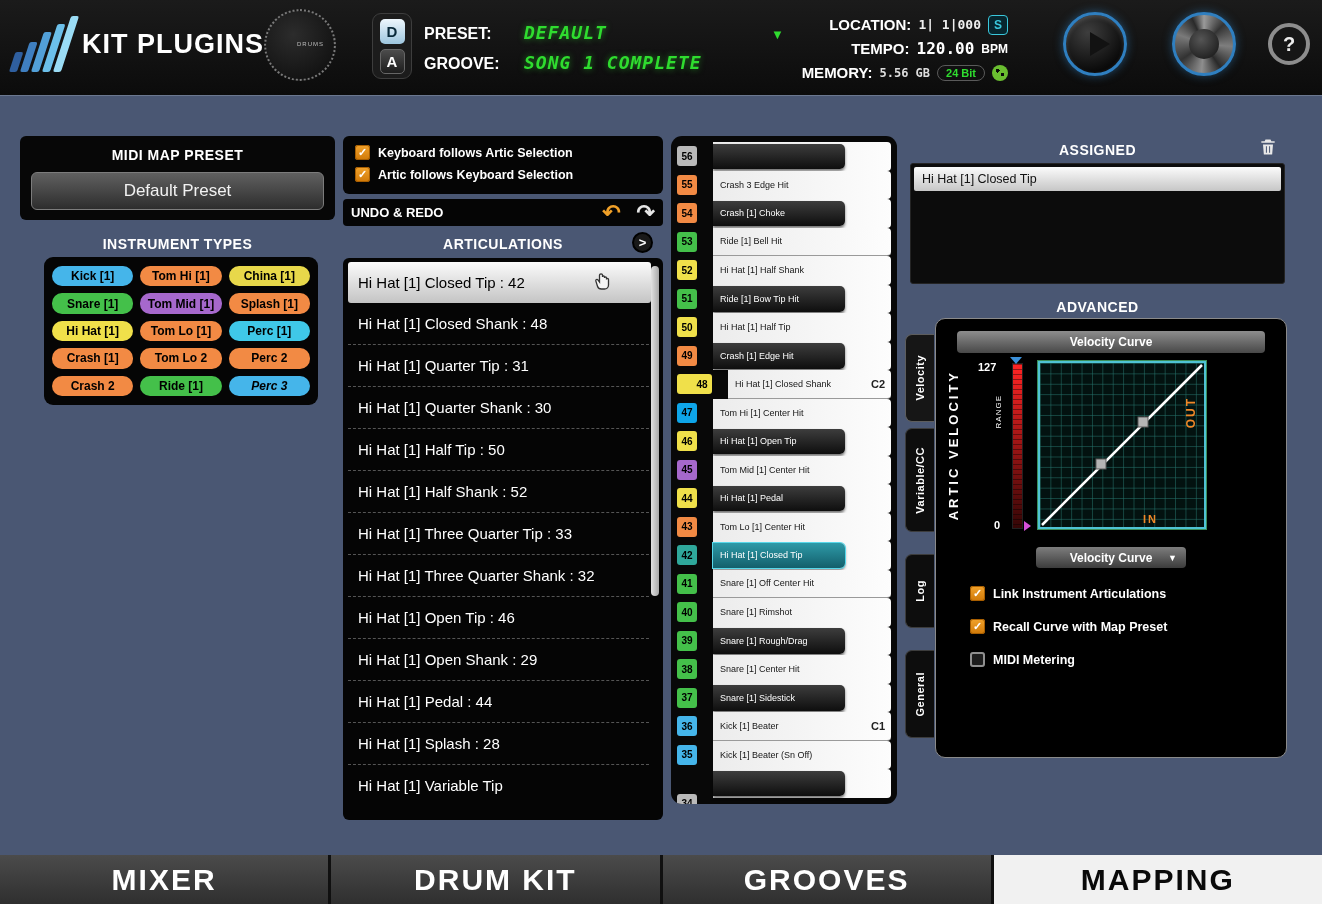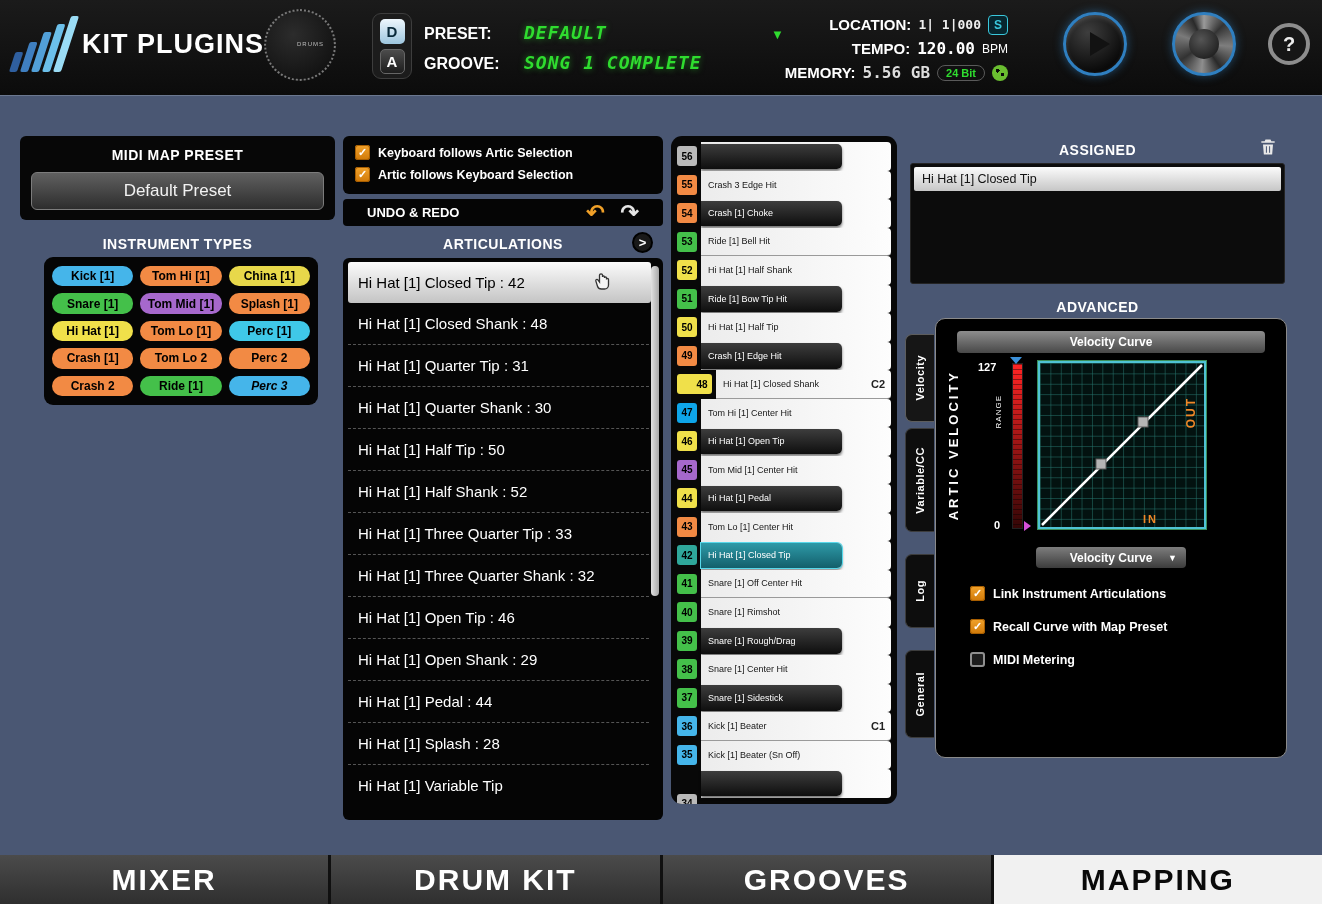--- a/index.html
+++ b/index.html
@@ -32,22 +32,22 @@
        color:#2fdc2f;font-size:18px;letter-spacing:1px;text-shadow:0 0 6px rgba(47,220,47,.55);}
   .groove-arrow{position:absolute;left:771px;top:27px;color:#2fdc2f;font-size:13px;}
   .info{position:absolute;left:780px;top:15px;width:228px;}
   .info-row{display:flex;justify-content:flex-end;align-items:center;gap:7px;margin-bottom:5px;height:19px;}
   .info-row .lab{font-weight:bold;color:#fff;font-size:15px;}
   .mono{font-family:"DejaVu Sans Mono",monospace;font-weight:bold;color:#eee;}
   .loc-val{font-size:13px;}
   .s-badge{width:18px;height:18px;border:1px solid #3ac8dc;color:#3ac8dc;background:#07262e;
        border-radius:4px;font-weight:bold;font-size:12px;display:flex;align-items:center;justify-content:center;}
   .tempo-val{font-size:16px;color:#fff;}
-  .bpm{color:#fff;font-weight:normal;font-size:12px;}
-  .mem-val{font-size:16px;color:#ddd;text-align:right;}
+  .bpm{color:#fff;font-weight:bold;font-size:12px;}
+  .mem-val{font-size:12px;color:#ddd;text-align:right;}
   .bit-badge{padding:1px 8px;border:1px solid #5a5a5a;border-radius:9px;color:#2fdc2f;
        font-size:11px;font-weight:bold;background:#101010;}
   .green-dot{width:16px;height:16px;border-radius:50%;
        background:radial-gradient(circle at 35% 35%,#0a0a0a 13%,transparent 14%),
                   radial-gradient(circle at 66% 60%,#0a0a0a 11%,transparent 12%),#6abe30;}
   .play-btn{position:absolute;left:1063px;top:12px;width:64px;height:64px;border-radius:50%;
        background:radial-gradient(circle at 38% 30%,#3e3e3e,#0a0a0a 72%);
        border:3px solid #2f7fc0;box-shadow:0 0 10px rgba(47,127,192,.55),inset 0 2px 4px rgba(255,255,255,.18);box-sizing:border-box;}
   .play-btn::after{content:'';position:absolute;left:24px;top:17px;
        border-left:20px solid #121212;border-top:12px solid transparent;border-bottom:12px solid transparent;}
@@ -81,21 +81,21 @@
   .options-panel{position:absolute;left:343px;top:40px;width:320px;height:58px;background:#050505;
        border-radius:6px;padding:9px 0 0 12px;box-sizing:border-box;}
   .opt-row{display:flex;align-items:center;gap:8px;margin-bottom:7px;}
   .checkbox{width:15px;height:15px;border-radius:3px;flex:none;
        background:linear-gradient(#f2a32c,#d07908);box-shadow:inset 0 0 0 1px #a85e00;
        display:flex;align-items:center;justify-content:center;color:#fff;font-size:11px;font-weight:bold;}
   .checkbox.unchecked{background:#1d1d1d;box-shadow:inset 0 0 0 2px #8f8f8f;color:transparent;}
   .opt-label{color:#fff;font-size:12.5px;font-weight:bold;}
 
   .undo-panel{position:absolute;left:343px;top:103px;width:320px;height:27px;background:#050505;
-       border-radius:4px;display:flex;align-items:center;padding:0 24px;box-sizing:border-box;}
+       border-radius:4px;display:flex;align-items:center;padding:0 8px;box-sizing:border-box;}
   .undo-title{color:#fff;font-weight:bold;font-size:13px;flex:1;}
   .undo-icon{color:#f0a028;font-size:22px;font-weight:bold;margin-right:16px;line-height:1;}
   .redo-icon{color:#e6e6e6;font-size:22px;font-weight:bold;line-height:1;}
 
   .artic-header{position:absolute;left:343px;top:140px;width:320px;}
   .artic-circle{position:absolute;left:632px;top:136px;width:21px;height:21px;border-radius:50%;
        background:#191919;border:2px solid #000;color:#fff;font-weight:bold;font-size:13px;
        display:flex;align-items:center;justify-content:center;box-sizing:border-box;}
   .artic-list{position:absolute;left:343px;top:162px;width:320px;height:562px;background:#050505;
        border-radius:6px;padding:2px 0;box-sizing:border-box;}
@@ -104,21 +104,21 @@
   .artic-item:last-child{border-bottom:none;}
   .artic-item.selected{background:linear-gradient(#fbfbfb,#c4c4c4);color:#000;border-radius:3px;
        margin:2px 12px 0 5px;border-bottom:none;}
   .hand-icon{position:absolute;right:36px;top:8px;width:24px;height:24px;}
   .artic-scroll{position:absolute;right:4px;top:8px;width:8px;height:330px;
        background:linear-gradient(90deg,#e2e2e2,#a8a8a8);border-radius:4px;}
 
   
   .piano-panel{position:absolute;left:671px;top:40px;width:226px;height:668px;background:#080808;
        border-radius:11px;padding:6px;box-sizing:border-box;overflow:hidden;}
-  .key-row{height:28.5px;display:flex;align-items:center;position:relative;}
+  .key-row{height:28.5px;display:flex;align-items:center;position:relative;gap:12px;}
   .key-badge{width:20px;height:20px;border-radius:3px;display:flex;align-items:center;justify-content:center;
        font-size:10px;font-weight:bold;color:#000;margin-right:4px;flex:none;}
   .key-body{flex:1;height:100%;position:relative;background:linear-gradient(90deg,#ececec,#fdfdfd);
        border-radius:0 4px 4px 0;box-sizing:border-box;}
   .key-row.sep .key-body{border-bottom:1px solid #9a9a9a;}
   .key-label{position:absolute;left:7px;top:50%;transform:translateY(-50%);font-size:9px;color:#161616;white-space:nowrap;}
   .octave-label{position:absolute;right:6px;top:50%;transform:translateY(-50%);font-size:11px;font-weight:bold;color:#222;}
   .black-key{position:absolute;left:0;top:1.5px;bottom:1.5px;width:74%;
        background:linear-gradient(#3d3d3d,#0e0e0e);border-radius:0 5px 5px 0;
        box-shadow:0 2px 3px rgba(0,0,0,.55);display:flex;align-items:center;padding-left:7px;box-sizing:border-box;}

